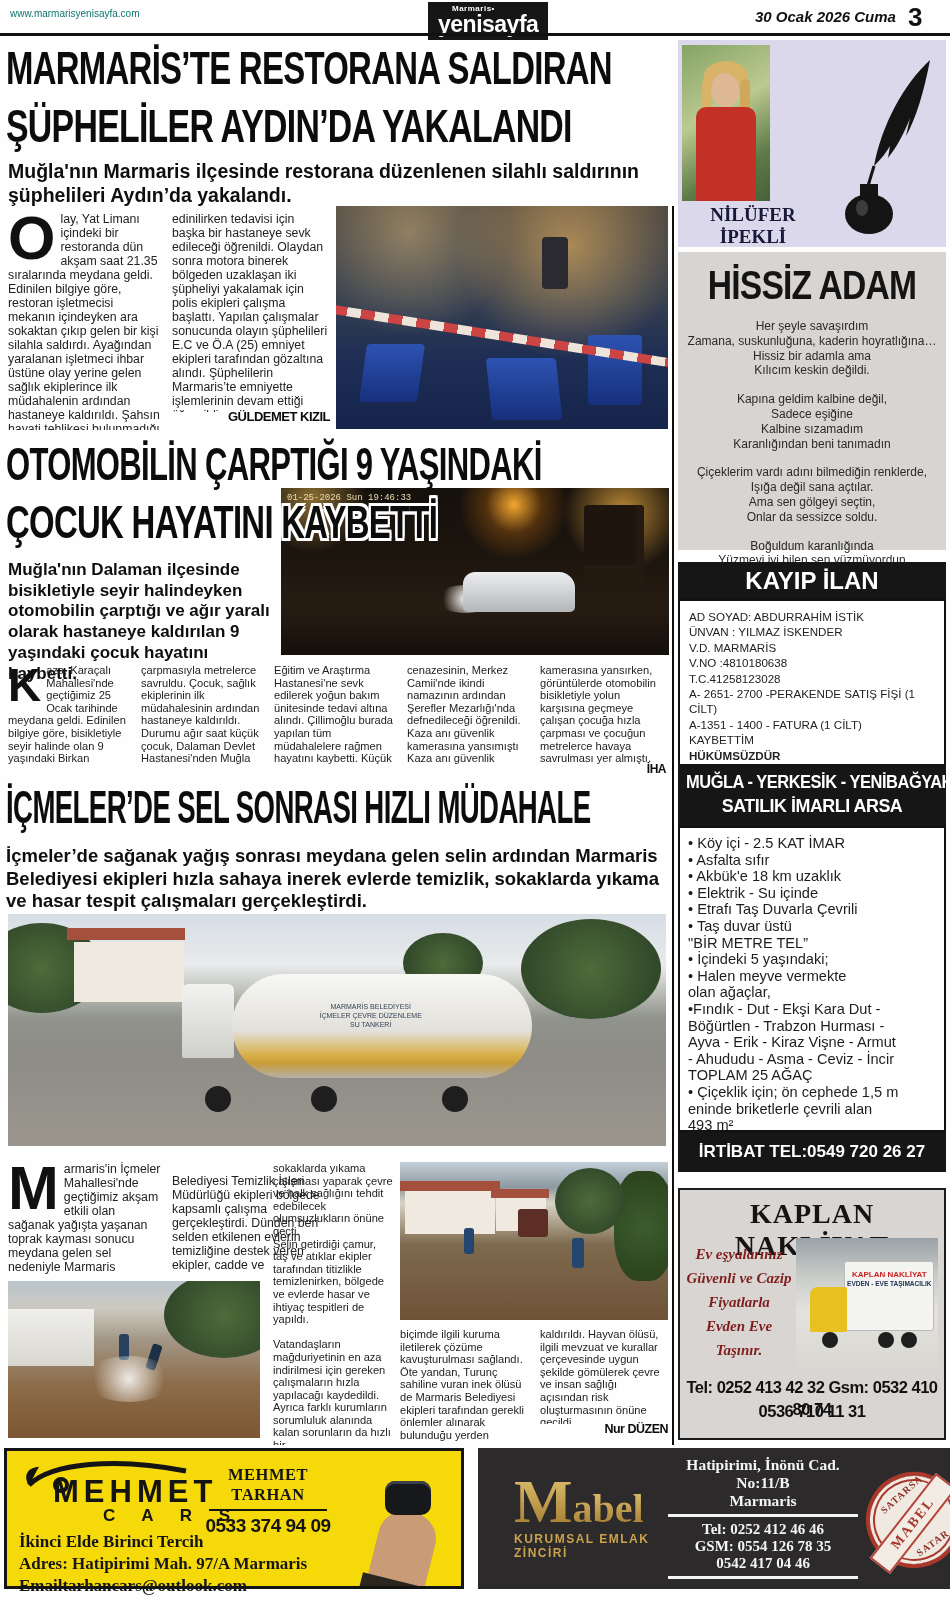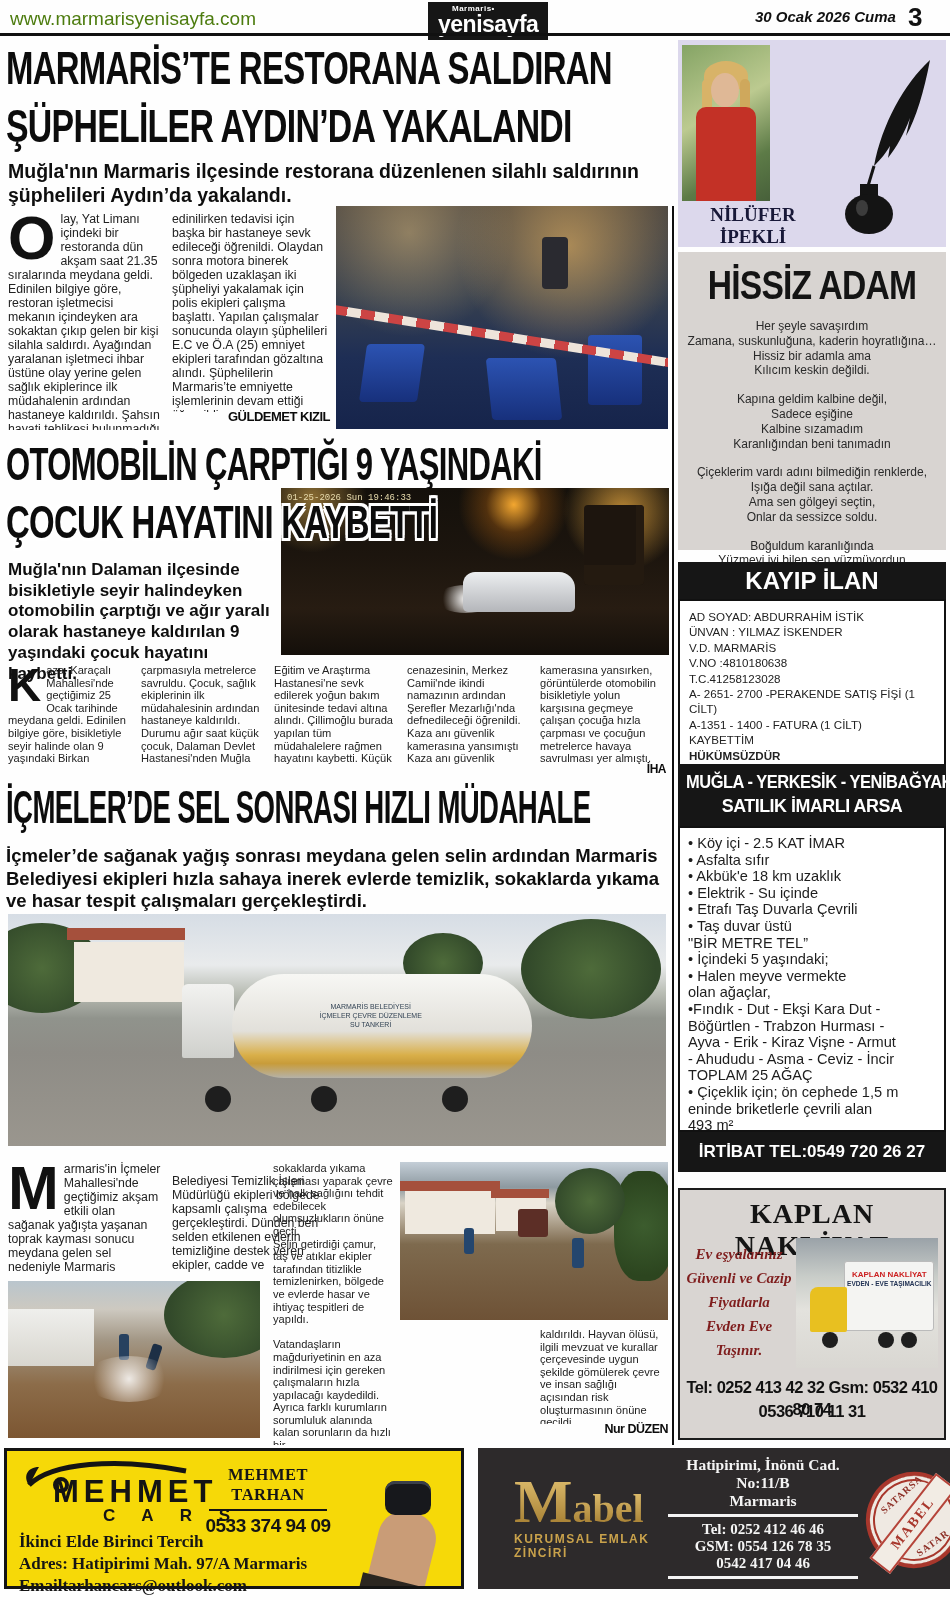--- a/index.html
+++ b/index.html
@@ -1,20 +1,20 @@
 <!DOCTYPE html>
 <html><head>
 <meta charset="utf-8">
 <style>
   html,body{margin:0;padding:0;background:#e9e9e9;}
   .page{position:relative;width:950px;height:1600px;background:#fefefe;margin:0 auto;
         font-family:"Liberation Sans",sans-serif;color:#1a1a1a;overflow:hidden;}
   .abs{position:absolute;}
   
-  .hdr-site{font-size:19px;color:#4d7c0f;}
+  .hdr-site{font-size:10px;color:#0f766e;}
   .hdr-date{font-size:15px;font-weight:bold;font-style:italic;color:#111;}
   .hdr-page{font-size:26px;font-weight:bold;color:#111;}
   .logo-box{background:#161616;color:#fff;text-align:center;padding:3px 10px 5px;}
   .logo-top{display:block;font-size:8px;font-weight:bold;letter-spacing:.5px;line-height:8px;text-align:left;margin-left:14px;}
   .logo-main{display:block;font-size:23px;font-weight:bold;letter-spacing:-.5px;line-height:22px;}
   .hdr-rule{background:#111;height:3px;}
   
   .headline{font-weight:900;color:#0c0c0c;white-space:nowrap;letter-spacing:-1px;
             transform-origin:left center;line-height:1;}
   .outline{ text-shadow:-3px -3px 0 #fff,3px -3px 0 #fff,-3px 3px 0 #fff,3px 3px 0 #fff,
@@ -216,20 +216,21 @@
     <div class="roof" style="left:0;top:12%;width:100px;height:10px;"></div>
     <div class="house" style="left:36%;top:22%;width:50px;height:34px;"></div>
     <div class="roof" style="left:34%;top:17%;width:58px;height:9px;"></div>
     <div class="cactus" style="left:80%;top:6%;width:60px;height:110px;"></div>
     <div class="tree" style="left:58%;top:4%;width:70px;height:66px;"></div>
     <div class="worker" style="left:24%;top:42%;background:#24466e;"></div>
     <div class="worker" style="left:64%;top:48%;width:12px;height:30px;background:#24466e;"></div>
     <div class="sil" style="left:44%;top:30%;width:30px;height:28px;background:#5c2e26;border-radius:3px;"></div>
   </div>
 
+  <div class="abs bodycol small" style="left:400px;top:1328px;width:126px;height:116px;">biçimde ilgili kuruma iletilerek çözüme kavuşturulması sağlandı. Öte yandan, Turunç sahiline vuran inek ölüsü de Marmaris Belediyesi ekipleri tarafından gerekli önlemler alınarak bulunduğu yerden</div>
   <div class="abs bodycol small" style="left:540px;top:1328px;width:128px;height:96px;">kaldırıldı. Hayvan ölüsü, ilgili mevzuat ve kurallar çerçevesinde uygun şekilde gömülerek çevre ve insan sağlığı açısından risk oluşturmasının önüne geçildi.</div>
   <div class="abs byline" style="left:540px;top:1422px;width:128px;font-size:12.5px;">Nur DÜZEN</div>
 
   <div class="abs author-box" style="left:678px;top:40px;width:268px;height:207px;">
     <div class="photo ph-author" style="left:4px;top:5px;width:88px;height:156px;">
       <div class="hair"></div>
       <div class="hairfall"></div>
       <div class="hairfall2"></div>
       <div class="head"></div>
       <div class="jacket"></div>

